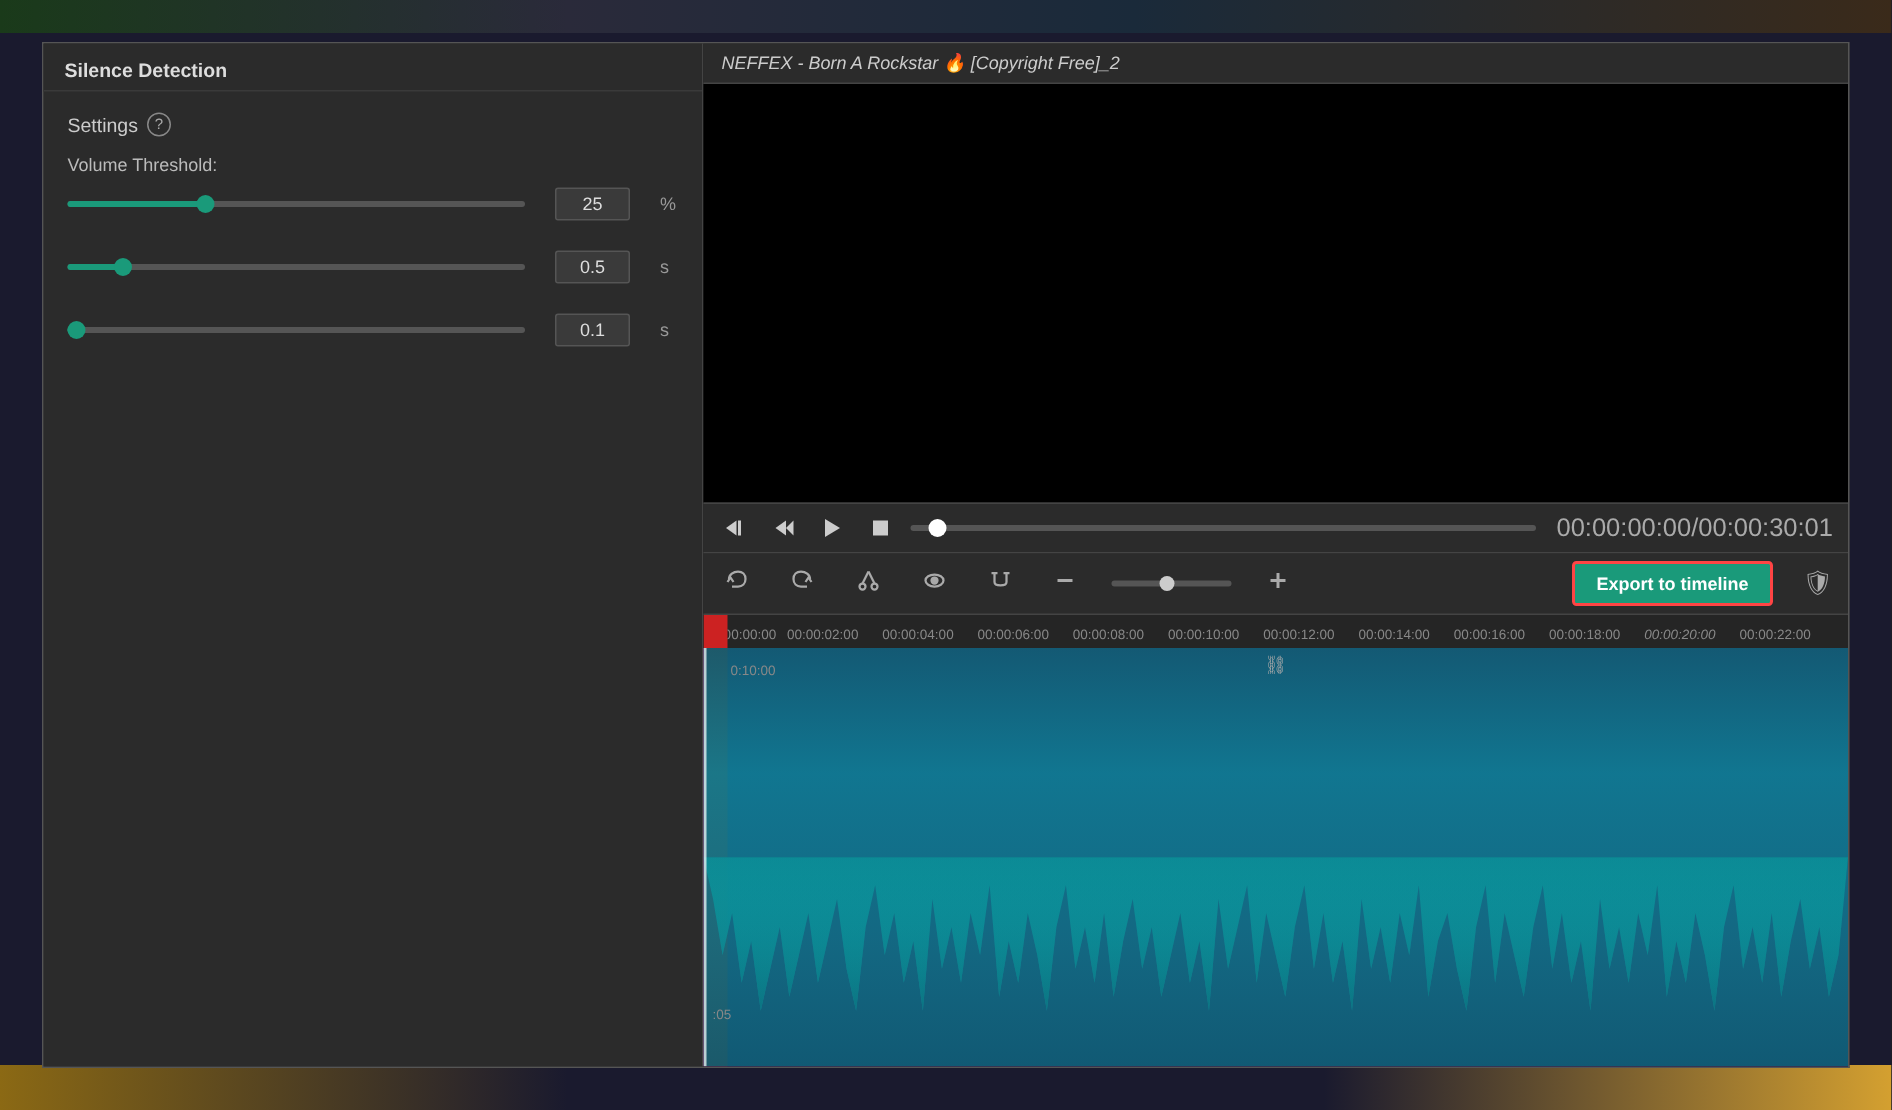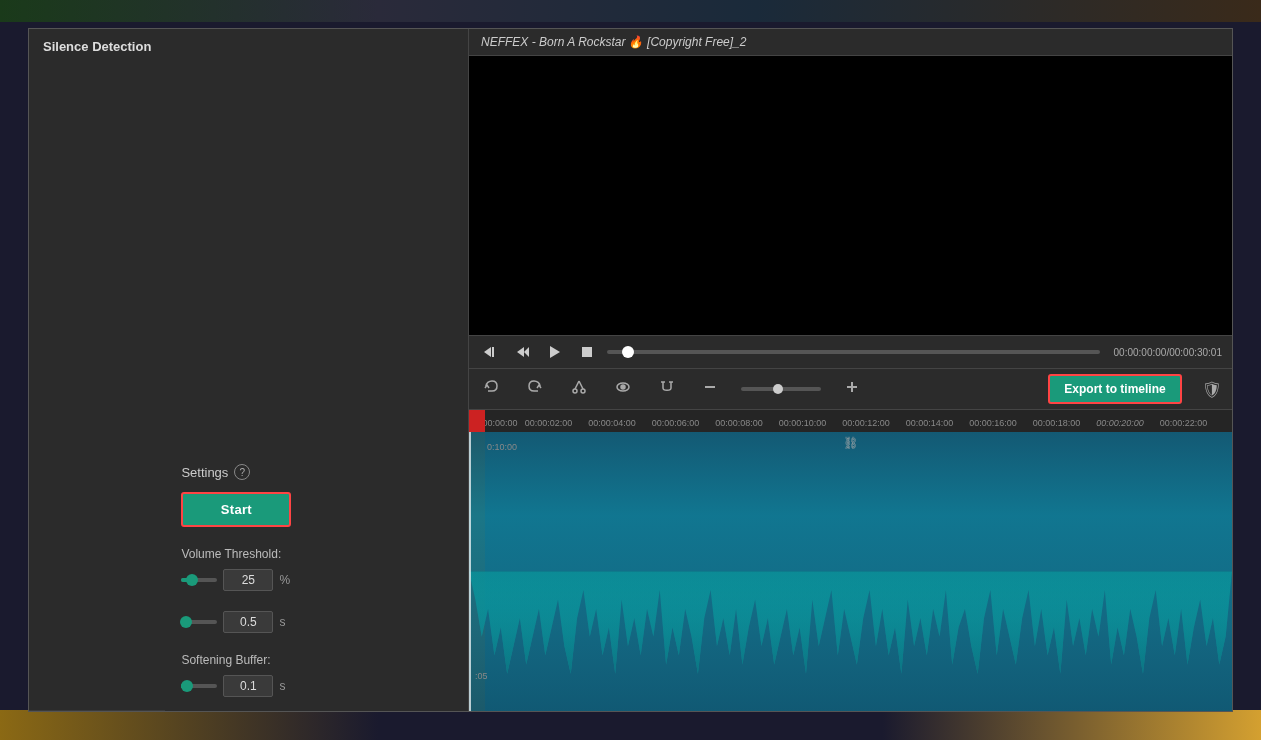--- a/index.html
+++ b/index.html
@@ -44,21 +44,21 @@
       overflow: hidden;
     }
 
     
     .left-panel {
       width: 440px;
       min-width: 440px;
       background: #2b2b2b;
       border-right: 1px solid #444;
       display: flex;
-      flex-direction: row;
+      flex-direction: column;
       padding: 0;
     }
 
     .silence-header {
       padding: 10px 14px 6px 14px;
       background: #2b2b2b;
       border-bottom: 1px solid #3a3a3a;
       font-size: 13px;
       font-weight: 600;
       color: #ddd;
@@ -111,21 +111,21 @@
     }
 
     .setting-label {
       font-size: 12px;
       color: #bbb;
     }
 
     .setting-row {
       display: flex;
       align-items: center;
-      gap: 6px;
+      gap: 20px;
     }
 
     .slider-track {
       flex: 1;
       height: 4px;
       background: #555;
       border-radius: 2px;
       position: relative;
       cursor: pointer;
     }
@@ -230,21 +230,21 @@
       height: 12px;
       background: #fff;
       border-radius: 50%;
       position: absolute;
       top: 50%;
       left: 3%;
       transform: translateY(-50%);
     }
 
     .time-display {
-      font-size: 10px;
+      font-size: 17px;
       color: #aaa;
       white-space: nowrap;
       margin-left: 6px;
     }
 
     
     .edit-toolbar {
       background: #2b2b2b;
       display: flex;
       align-items: center;
@@ -386,23 +386,20 @@
         </div>
       </div>
 
       <div class="silence-content">
 
         <div class="silence-title-row" style="margin-bottom: -8px;">
           <span style="font-size:13px;color:#ccc;">Settings</span>
           <span class="help-icon">?</span>
         </div>
 
-        <div>
-          <button class="start-btn">Start</button>
-        </div>
 
         <div class="setting-group">
           <div class="setting-label">Volume Threshold:</div>
           <div class="setting-row">
             <div class="slider-track" style="flex:1;">
               <div class="slider-fill" style="width: 30%;"></div>
               <div class="slider-thumb" style="left: calc(30% - 6px);"></div>
             </div>
             <input class="value-input" type="text" value="25" style="">
             <span class="unit-label">%</span>
@@ -414,21 +411,20 @@
             <div class="slider-track" style="flex:1;">
               <div class="slider-fill" style="width: 12%;"></div>
               <div class="slider-thumb" style="left: calc(12% - 6px);"></div>
             </div>
             <input class="value-input" type="text" value="0.5" style="">
             <span class="unit-label">s</span>
           </div>
         </div>
 
         <div class="setting-group">
-          <div class="setting-label">Softening Buffer:</div>
           <div class="setting-row">
             <div class="slider-track" style="flex:1;">
               <div class="slider-fill" style="width: 2%;"></div>
               <div class="slider-thumb" style="left: calc(2% - 6px); left: 0px;"></div>
             </div>
             <input class="value-input" type="text" value="0.1" style="">
             <span class="unit-label">s</span>
           </div>
         </div>
 

